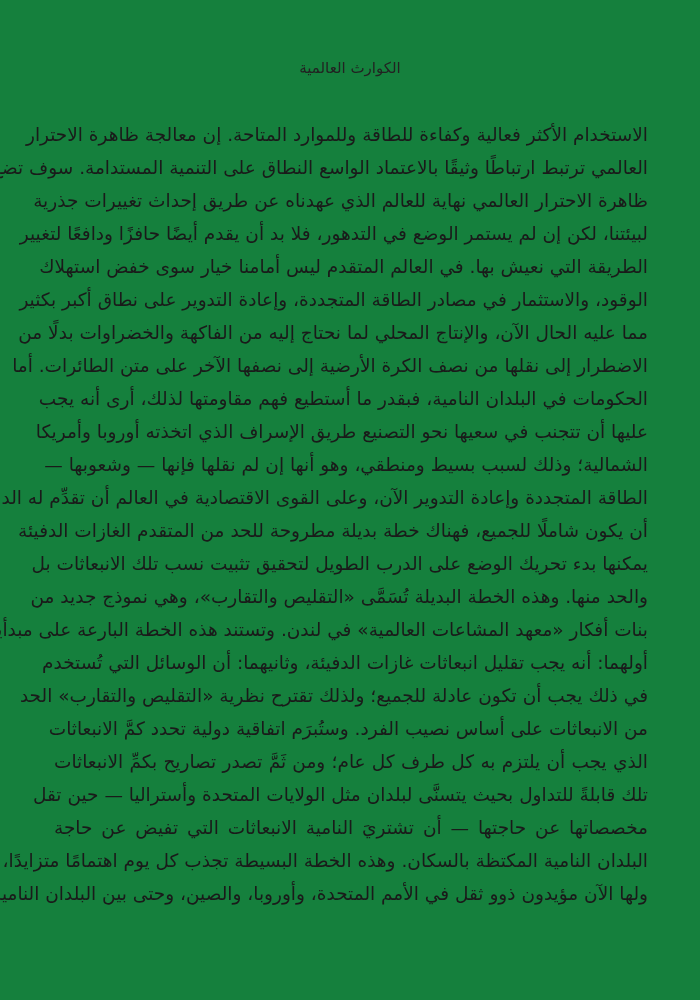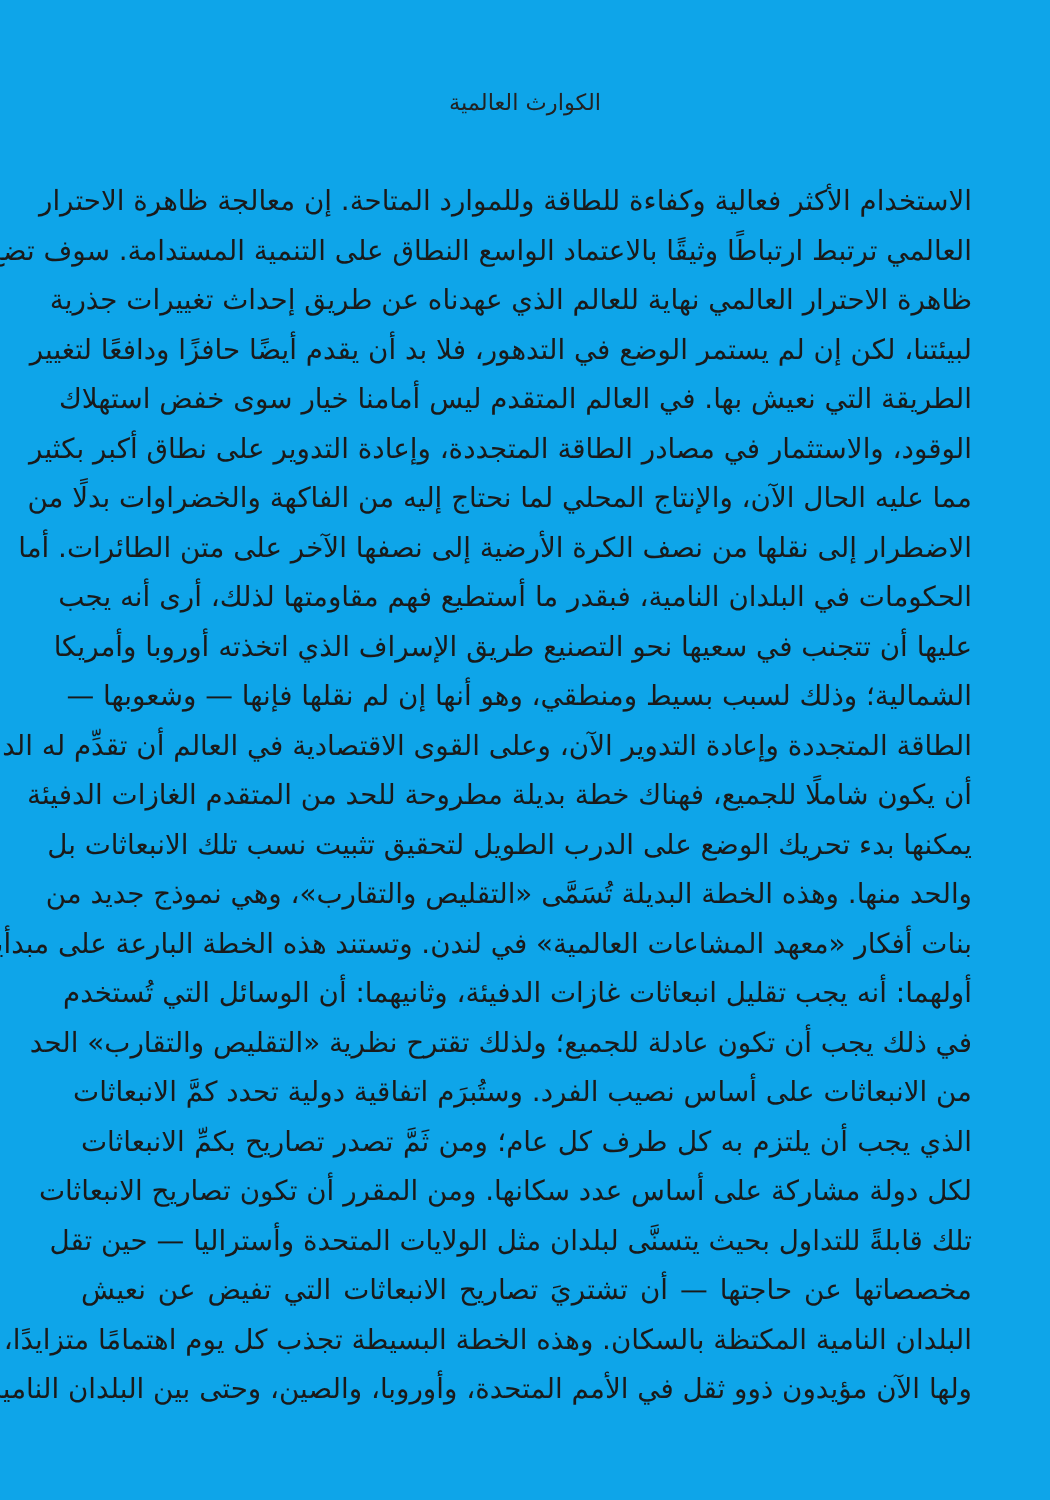--- a/index.html
+++ b/index.html
@@ -14,21 +14,21 @@
       position: relative;
       font-family: "DejaVu Sans", sans-serif;
       color: #1a1a1a;
     }
     .page {
       position: absolute;
       left: 0;
       top: 0;
       width: 700px;
       height: 1000px;
-      background: #0ea5e9;
+      background: #15803d;
     }
     .running-head {
       position: absolute;
       top: 56px;
       left: 0;
       width: 700px;
       text-align: center;
       direction: rtl;
       font-size: 15px;
       line-height: 24px;
@@ -71,20 +71,19 @@
     <span class="line">الشمالية؛ وذلك لسبب بسيط ومنطقي، وهو أنها إن لم نقلها فإنها — وشعوبها —</span>
     <span class="line">الطاقة المتجددة وإعادة التدوير الآن، وعلى القوى الاقتصادية في العالم أن تقدِّم له الدعم</span>
     <span class="line">أن يكون شاملًا للجميع، فهناك خطة بديلة مطروحة للحد من المتقدم الغازات الدفيئة</span>
     <span class="line">يمكنها بدء تحريك الوضع على الدرب الطويل لتحقيق تثبيت نسب تلك الانبعاثات بل</span>
     <span class="line">والحد منها. وهذه الخطة البديلة تُسَمَّى «التقليص والتقارب»، وهي نموذج جديد من</span>
     <span class="line">بنات أفكار «معهد المشاعات العالمية» في لندن. وتستند هذه الخطة البارعة على مبدأين؛</span>
     <span class="line">أولهما: أنه يجب تقليل انبعاثات غازات الدفيئة، وثانيهما: أن الوسائل التي تُستخدم</span>
     <span class="line">في ذلك يجب أن تكون عادلة للجميع؛ ولذلك تقترح نظرية «التقليص والتقارب» الحد</span>
     <span class="line">من الانبعاثات على أساس نصيب الفرد. وستُبرَم اتفاقية دولية تحدد كمَّ الانبعاثات</span>
     <span class="line">الذي يجب أن يلتزم به كل طرف كل عام؛ ومن ثَمَّ تصدر تصاريح بكمِّ الانبعاثات</span>
-    <span class="line">لكل دولة مشاركة على أساس عدد سكانها. ومن المقرر أن تكون تصاريح الانبعاثات</span>
     <span class="line">تلك قابلةً للتداول بحيث يتسنَّى لبلدان مثل الولايات المتحدة وأستراليا — حين تقل</span>
-    <span class="line">مخصصاتها عن حاجتها — أن تشتريَ تصاريح الانبعاثات التي تفيض عن نعيش</span>
+    <span class="line">مخصصاتها عن حاجتها — أن تشتريَ النامية الانبعاثات التي تفيض عن حاجة</span>
     <span class="line">البلدان النامية المكتظة بالسكان. وهذه الخطة البسيطة تجذب كل يوم اهتمامًا متزايدًا،</span>
     <span class="line">ولها الآن مؤيدون ذوو ثقل في الأمم المتحدة، وأوروبا، والصين، وحتى بين البلدان النامية،</span>
 
   </div>
 </div>
 
 </body></html>

